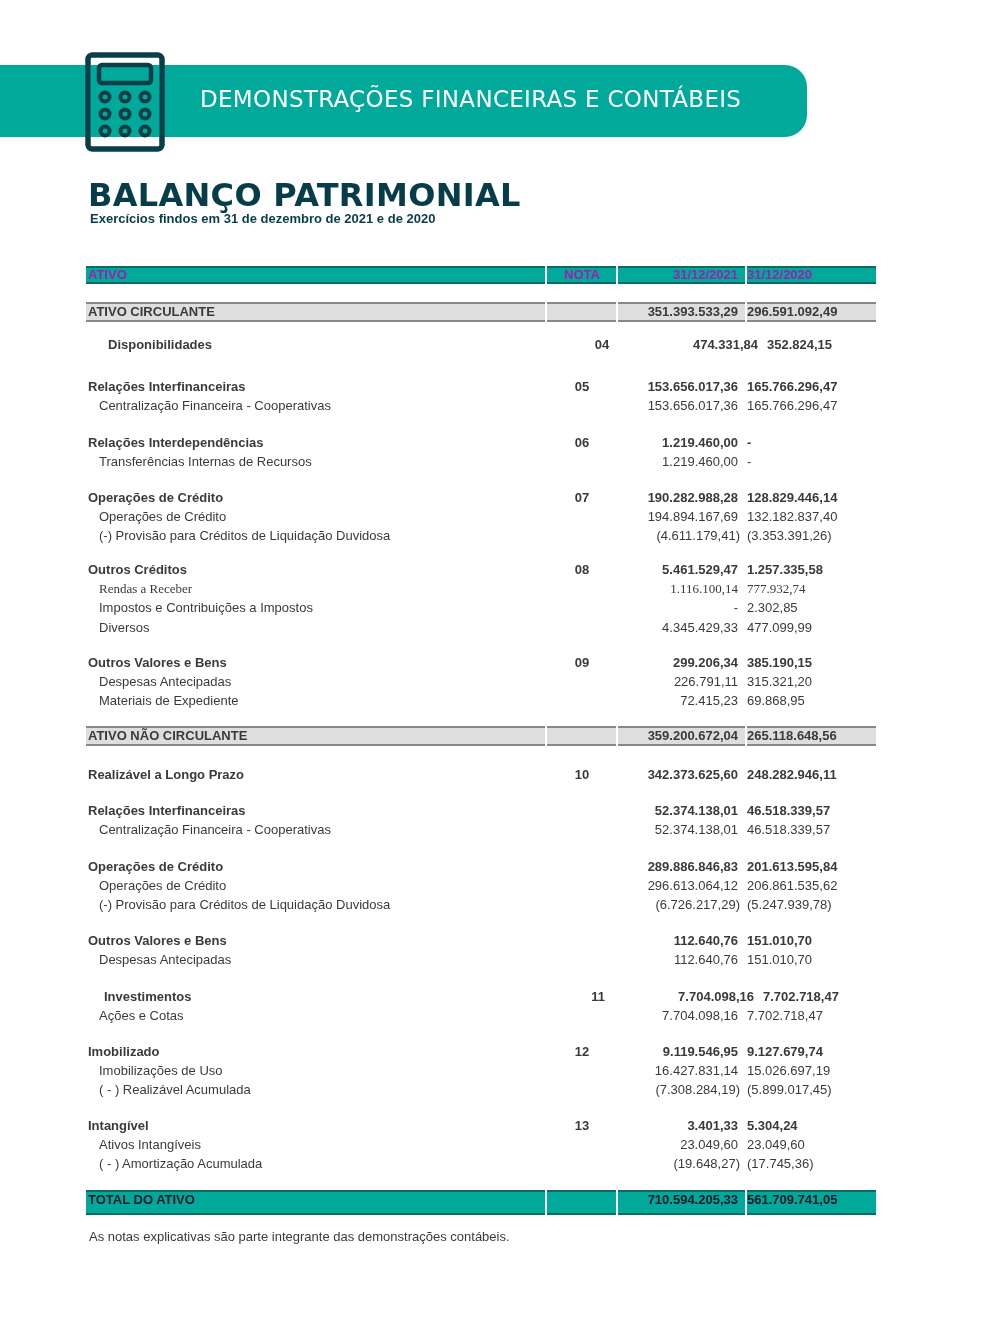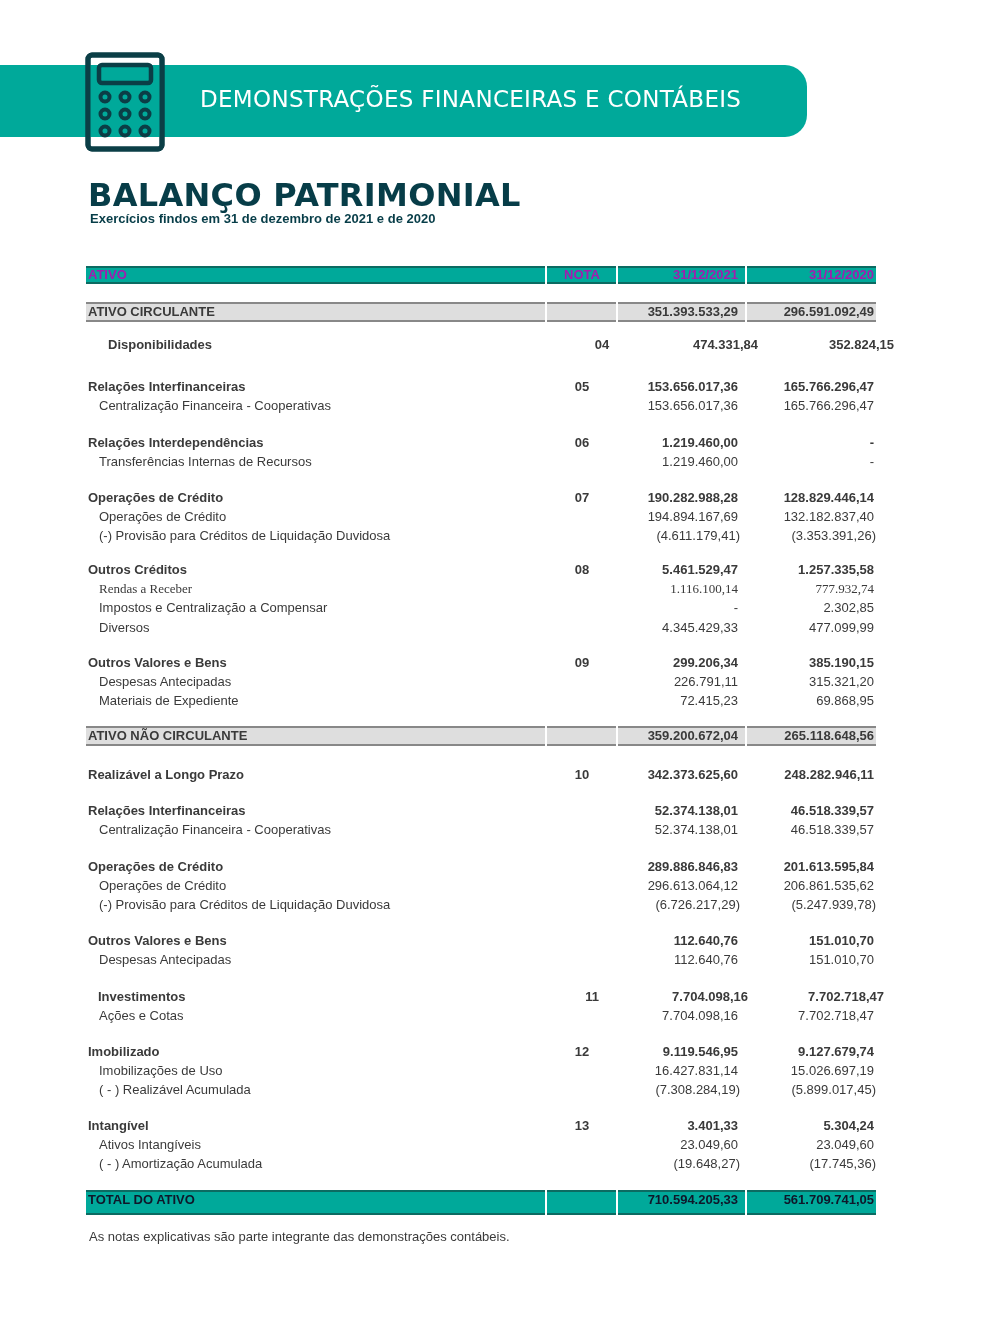--- a/index.html
+++ b/index.html
@@ -26,21 +26,21 @@
     position: absolute; left: 90px; top: 211px;
     font-size: 13px; font-weight: bold; color: #073d48; white-space: nowrap;
   }
 
   .table { position: absolute; left: 86px; top: 266px; width: 790px; }
   .row { position: relative; height: 19px; font-size: 13px; line-height: 19px; white-space: nowrap; }
   .cell { position: absolute; top: 0; height: 100%; }
   .c-label { left: 2px; width: 455px; }
   .c-nota { left: 462px; width: 68px; text-align: center; }
   .c-v1 { left: 532px; width: 122px; text-align: right; padding-right: 2px; }
-  .c-v2 { left: 661px; width: 129px; text-align: right; padding-right: 2px; }
+  .c-v2 { left: 661px; width: 129px; text-align: left; padding-right: 2px; }
 
   .row.bold { font-weight: bold; }
   .row.sub .c-label { padding-left: 11px; }
   .neg .c-v1, .neg .c-v2 { padding-right: 0; }
 
   
   .row.header { height: 18px; line-height: 18px; color: #a21caf; font-weight: bold; font-size: 13px; }
   .row.header .bg, .row.total .bg { position: absolute; top: 0; height: 100%; background: #00a99a; border-top: 2px solid #0c6b62; border-bottom: 2px solid #0c6b62; }
   .row.section .bg { position: absolute; top: 0; height: 100%; background: #dedede; border-top: 2px solid #888; border-bottom: 2px solid #888; }
   .bg.b1 { left: 0; width: 459px; }
@@ -153,21 +153,21 @@
       <div class="cell c-v1">5.461.529,47</div>
       <div class="cell c-v2">1.257.335,58</div>
     </div>
     <div class="row sub" style="position: absolute; left: 0px; width: 790px; top: 313px; font-family: Liberation Serif, serif;">
       <div class="cell c-label">Rendas a Receber</div>
       <div class="cell c-nota"></div>
       <div class="cell c-v1">1.116.100,14</div>
       <div class="cell c-v2">777.932,74</div>
     </div>
     <div class="row sub" style="position: absolute; left: 0px; width: 790px; top: 332px;">
-      <div class="cell c-label">Impostos e Centralização a Compensar</div>
+      <div class="cell c-label">Impostos e Contribuições a Impostos</div>
       <div class="cell c-nota"></div>
       <div class="cell c-v1">-</div>
       <div class="cell c-v2">2.302,85</div>
     </div>
     <div class="row sub" style="position: absolute; left: 0px; width: 790px; top: 352px;">
       <div class="cell c-label">Diversos</div>
       <div class="cell c-nota"></div>
       <div class="cell c-v1">4.345.429,33</div>
       <div class="cell c-v2">477.099,99</div>
     </div>
@@ -240,21 +240,21 @@
       <div class="cell c-nota"></div>
       <div class="cell c-v1">112.640,76</div>
       <div class="cell c-v2">151.010,70</div>
     </div>
     <div class="row sub" style="position: absolute; left: 0px; width: 790px; top: 684px;">
       <div class="cell c-label">Despesas Antecipadas</div>
       <div class="cell c-nota"></div>
       <div class="cell c-v1">112.640,76</div>
       <div class="cell c-v2">151.010,70</div>
     </div>
-    <div class="row bold" style="position: absolute; left: 10px; width: 790px; top: 721px;">
+    <div class="row bold" style="position: absolute; left: 16px; width: 790px; top: 721px;">
       <div class="cell c-label">Investimentos</div>
       <div class="cell c-nota">11</div>
       <div class="cell c-v1">7.704.098,16</div>
       <div class="cell c-v2">7.702.718,47</div>
     </div>
     <div class="row sub" style="position: absolute; left: 0px; width: 790px; top: 740px;">
       <div class="cell c-label">Ações e Cotas</div>
       <div class="cell c-nota"></div>
       <div class="cell c-v1">7.704.098,16</div>
       <div class="cell c-v2">7.702.718,47</div>

